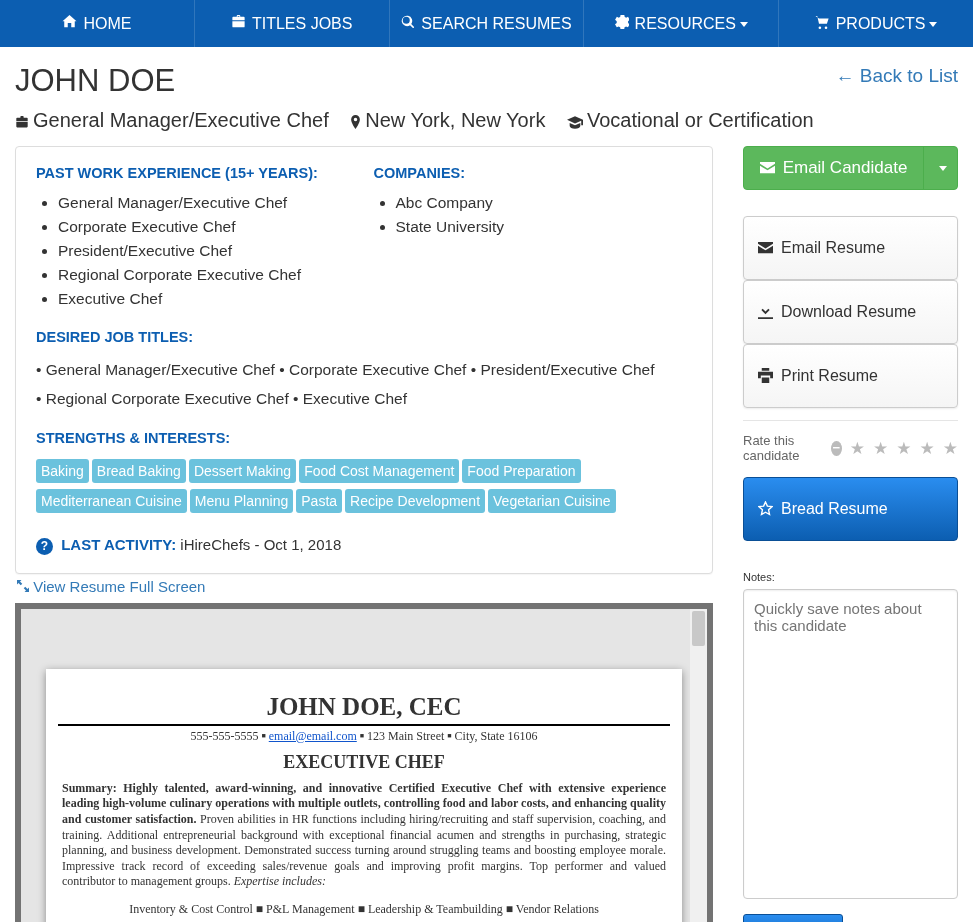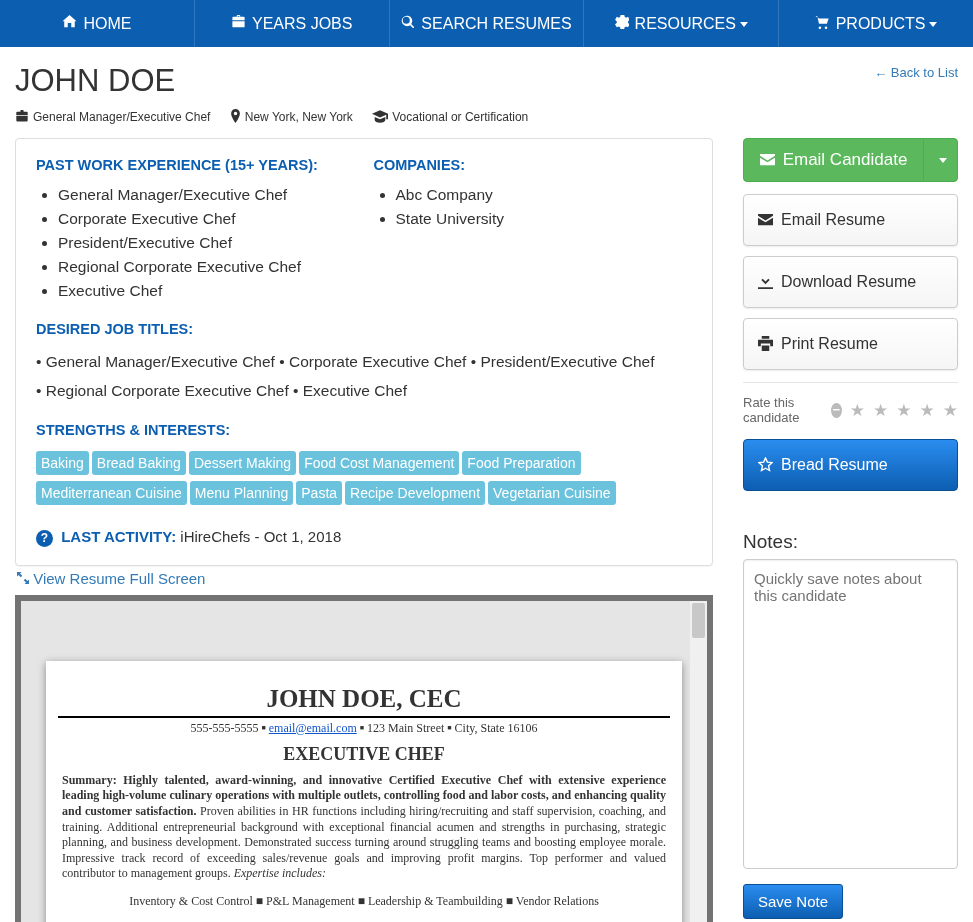--- a/index.html
+++ b/index.html
@@ -3,23 +3,23 @@
 <meta charset="utf-8">
 <style>
 *{box-sizing:border-box;margin:0;padding:0}
 body{font-family:"Helvetica Neue",Helvetica,Arial,sans-serif;font-size:15px;color:#333;width:973px;background:#fff}
 .navbar{background:#0c5eb1;display:flex;height:47px}
 .navbar-item{flex:1;text-align:center;color:#fff;font-size:16px;font-weight:400;line-height:47px;border-right:1px solid rgba(255,255,255,0.15);cursor:pointer}
 .navbar-item:last-child{border-right:none}
 .navbar-item svg,.navbar-item .ico{margin-right:6px}
 .caret{display:inline-block;width:0;height:0;margin-left:4px;vertical-align:middle;border-top:5px solid #fff;border-left:4px solid transparent;border-right:4px solid transparent}
 .page{padding:10px 15px}
-.back-link{float:right;color:#337ab7;font-size:13px;margin-top:8px;cursor:pointer}
+.back-link{float:right;color:#337ab7;font-size:19px;margin-top:8px;cursor:pointer}
 h1.cand-name{font-size:31px;font-weight:400;color:#333;margin:6px 0 10px 0}
-.meta-row{color:#333;font-size:12px;margin-bottom:14px}
+.meta-row{color:#333;font-size:20px;margin-bottom:14px}
 .meta-item{margin-right:16px;display:inline-block}
 .meta-item svg{vertical-align:-2px;margin-right:4px}
 .content-wrap{display:flex;gap:30px}
 .left-col{flex:1}
 .right-col{width:215px}
 .panel{border:1px solid #ddd;border-radius:4px;padding:18px 20px;background:#fff;box-shadow:0 1px 1px rgba(0,0,0,0.04)}
 .panel-row{display:flex;gap:19px}
 .sec-title{color:#0c5eb1;font-weight:700;font-size:14.5px;margin-bottom:10px}
 ul.bullets{list-style:disc;padding-left:22px;margin-bottom:18px}
 ul.bullets li{padding:3px 0;font-size:15.5px}
@@ -37,49 +37,49 @@
 .doc-name{font-family:Georgia,"Times New Roman",serif;font-weight:700;font-size:25px;text-align:center}
 .doc-hr{height:2px;background:#000;margin:3px 0 3px 0}
 .doc-contact{font-family:Georgia,serif;font-size:12px;text-align:center;margin-bottom:8px}
 .doc-contact a{color:#1155cc;text-decoration:underline}
 .sq{font-size:7px;vertical-align:2px;margin:0 3px}
 .doc-title{font-family:Georgia,serif;font-weight:700;font-size:18px;text-align:center;margin-bottom:8px}
 .doc-summary{font-family:Georgia,serif;font-size:12px;text-align:justify;line-height:1.3;padding:0 4px}
 .doc-summary b{font-weight:700}
 .doc-summary i{font-style:italic}
 .doc-exp{font-family:Georgia,serif;font-size:12px;text-align:center;margin-top:10px;line-height:1.6}
-.btn{display:block;width:100%;border-radius:4px;padding:16px 14px;font-size:16px;margin-bottom:10px;cursor:pointer;text-align:left;border:1px solid;background:#fff}
+.btn{display:block;width:100%;border-radius:4px;padding:22px 14px;font-size:16px;cursor:pointer;text-align:left;border:1px solid;background:#fff}
 .btn svg{vertical-align:-2px;margin-right:8px;width:15px;height:15px}
-.btn-green{background:#5cb85c;border-color:#4cae4c;color:#fff;display:flex;align-items:flex-end;text-align:center;padding:0;height:44px;margin-bottom:12px}
+.btn-green{background:#5cb85c;border-color:#4cae4c;color:#fff;display:flex;align-items:flex-end;text-align:center;padding:0;height:44px;margin-bottom:26px}
 .btn-green .main{flex:1;padding:11px 0;text-align:center;font-size:17px}
 .btn-green .dd{width:34px;border-left:1px solid #4cae4c;align-self:stretch;display:flex;align-items:center;justify-content:center}
 .btn-green .dd .caret{border-top-color:#fff}
 .btn-default{background:linear-gradient(#fff,#f5f5f5);border-color:#ccc;color:#333;box-shadow:0 1px 2px rgba(0,0,0,0.08)}
 .btn-blue{background:linear-gradient(#2a8def,#0c5eb1);border-color:#0a4f96;color:#fff}
 .btn-blue-sm{background:linear-gradient(#2a8def,#0c5eb1);border:1px solid #0a4f96;color:#fff;border-radius:3px;padding:8px 14px;font-size:15px;cursor:pointer}
 .divider{height:1px;background:#e5e5e5;margin:12px 0}
 .rate-row{font-size:13px;color:#666;margin:4px 0 14px 0;display:flex;align-items:center;gap:8px}
 .star{color:#bbb;font-size:17px}
 .minus-circ{display:inline-block;width:15px;height:15px;border-radius:50%;background:#bbb;color:#fff;text-align:center;line-height:13px;font-weight:700;font-size:13px}
-.notes-lbl{font-size:19px;margin-bottom:6px}
+.notes-lbl{font-size:11px;margin-bottom:6px}
 textarea.notes{width:100%;height:310px;border:1px solid #ccc;border-radius:4px;padding:10px;font-family:inherit;font-size:15px;color:#999;resize:none;box-shadow:inset 0 1px 2px rgba(0,0,0,0.07);margin-bottom:12px}
 </style>
 </head>
 <body>
 
 <div class="navbar">
   <div class="navbar-item">
     <svg width="15" height="14" fill="#fff" viewBox="0 0 16 16">
         <path d="M8 0L0 7h2v7h4V9h4v5h4V7h2L8 0z"></path>
       </svg><span>HOME</span>
   </div>
   <div class="navbar-item">
     <svg width="15" height="14" fill="#fff" viewBox="0 0 16 16">
         <path d="M6 2V1a1 1 0 011-1h2a1 1 0 011 1v1h4a1 1 0 011 1v3H1V3a1 1 0 011-1h4zm1-1v1h2V1H7zM1 7h14v6a1 1 0 01-1 1H2a1 1 0 01-1-1V7z"></path>
-      </svg><span>YEARS JOBS</span>
+      </svg><span>TITLES JOBS</span>
   </div>
   <div class="navbar-item">
     <svg width="14" height="14" fill="#fff" viewBox="0 0 16 16">
         <path d="M11.7 10.3a6 6 0 10-1.4 1.4l3 3a1 1 0 001.4-1.4l-3-3zM6 10a4 4 0 110-8 4 4 0 010 8z"></path>
       </svg><span>SEARCH RESUMES</span>
   </div>
   <div class="navbar-item">
     <svg width="14" height="14" fill="#fff" viewBox="0 0 16 16">
         <path d="M8 5a3 3 0 100 6 3 3 0 000-6zm7 3a7 7 0 00-.1-1l2-1.5-2-3.5-2.3 1A7 7 0 0011 2l-.4-2.5H6.4L6 2a7 7 0 00-1.6 1l-2.3-1-2 3.5L2 7a7 7 0 000 2L0 10.5l2 3.5 2.3-1a7 7 0 001.6 1l.4 2.5h4.2l.4-2.5a7 7 0 001.6-1l2.3 1 2-3.5L14.9 9c0-.3.1-.7.1-1z"></path>
       </svg><span>RESOURCES</span><span class="caret"></span>

